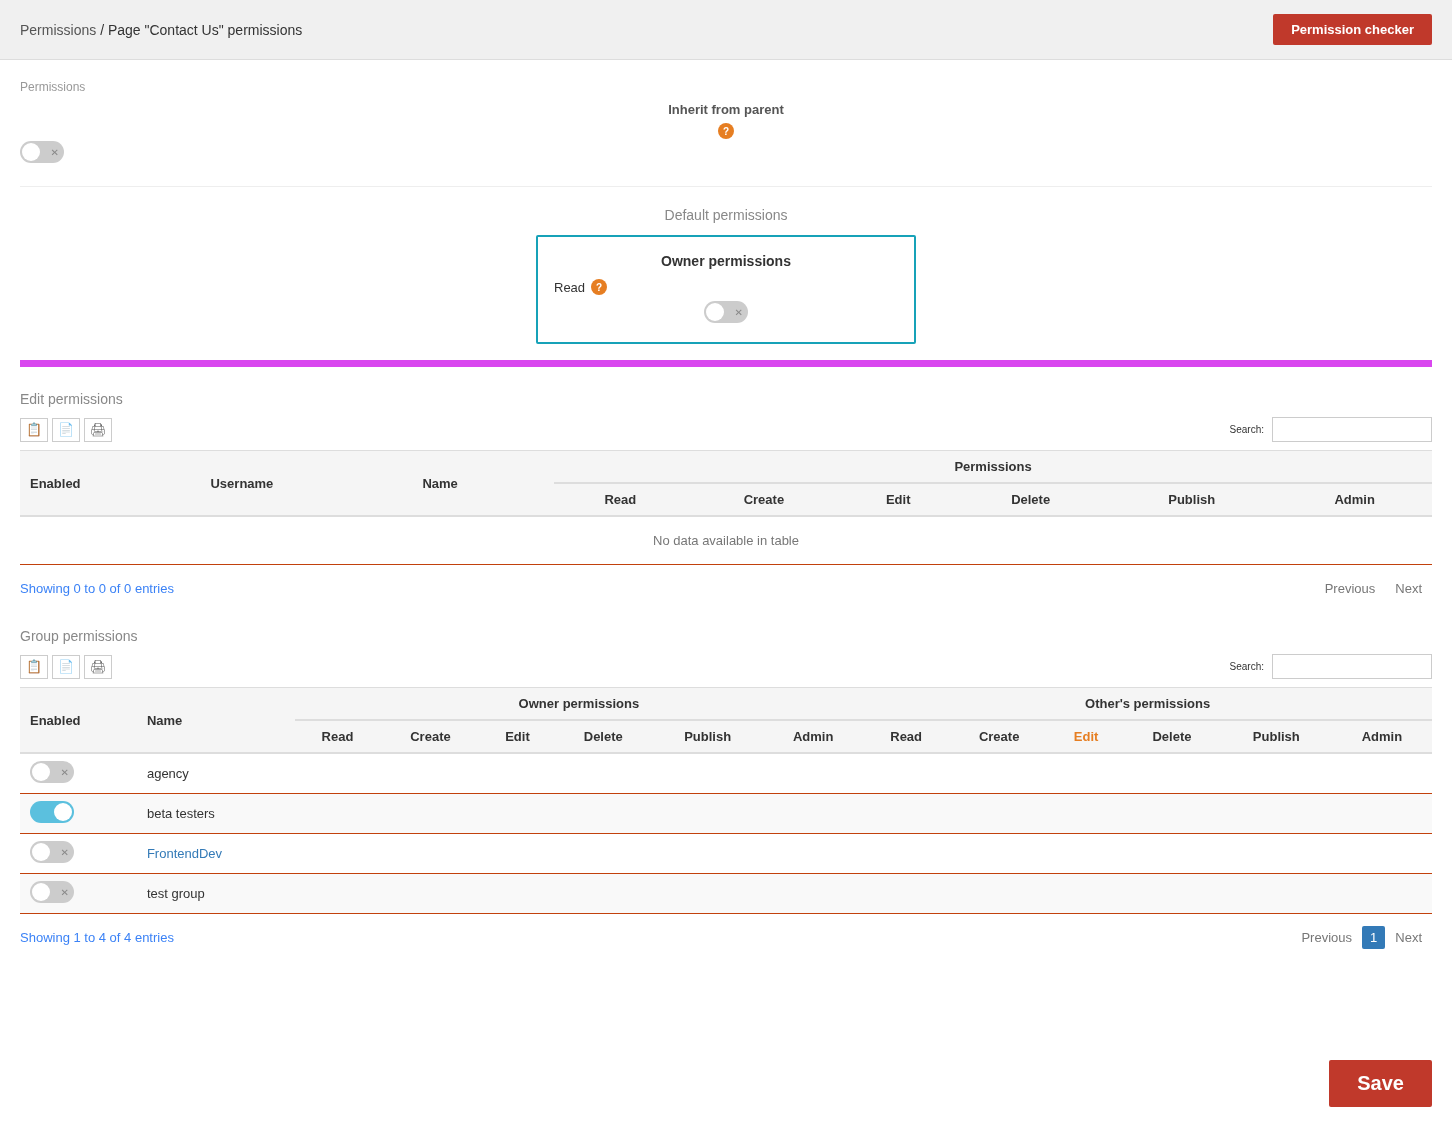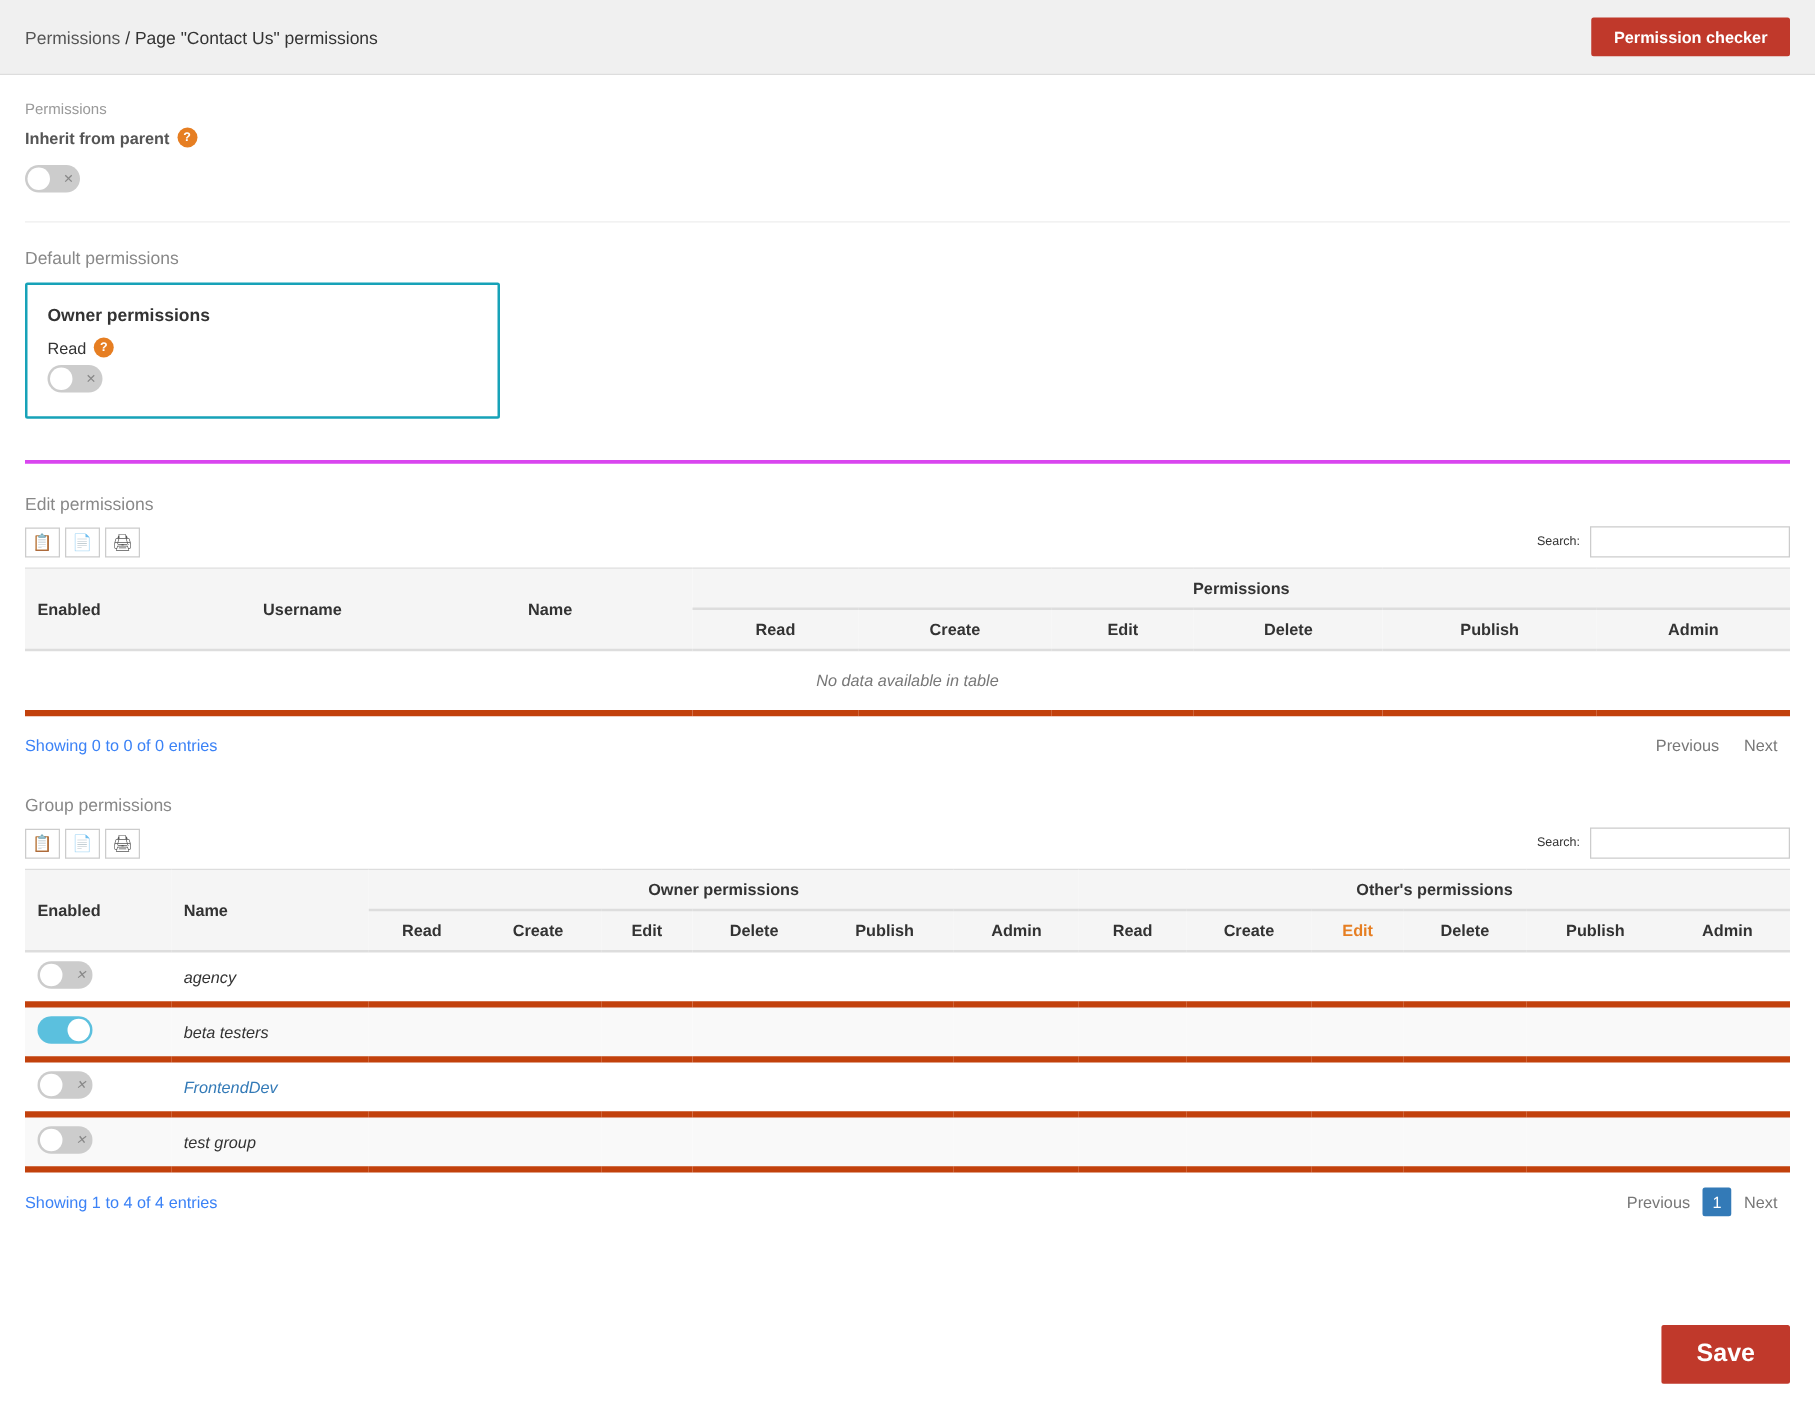--- a/index.html
+++ b/index.html
@@ -48,21 +48,22 @@
       border-bottom: 1px solid #eee;
     }
 
     .inherit-label {
       font-size: 13px;
       font-weight: 600;
       color: #555;
       display: flex;
       align-items: center;
       gap: 6px;
-      margin-bottom: 14px;
+      margin-bottom: 2px;
+      flex-direction: column;
     }
 
     .help-icon {
       display: inline-flex;
       align-items: center;
       justify-content: center;
       width: 16px;
       height: 16px;
       background: #e67e22;
       color: white;
@@ -95,22 +96,23 @@
       position: absolute;
       right: 5px;
       font-size: 10px;
       color: #888;
     }
     .toggle.on { background: #5bc0de; }
     .toggle.on .toggle-knob { left: 24px; }
 
     .default-permissions-section {
       margin-bottom: 24px;
-      padding-bottom: 33px;
-      border-bottom: 3px solid #d946ef;
+      padding-bottom: 16px;
+      border-bottom: 7px solid #d946ef;
+      text-align: center;
     }
 
     .default-permissions-title {
       font-size: 14px;
       color: #888;
       margin-bottom: 12px;
     }
 
     .owner-permissions-box {
       border: 2px solid #17a2b8;
@@ -204,24 +206,23 @@
       color: #333;
       border-bottom: 2px solid #ddd;
       border-top: 1px solid #ddd;
       white-space: nowrap;
     }
 
     th.center { text-align: center; }
 
     td {
       padding: 7px 10px;
-      border-bottom: 5px solid #c2410c;
+      border-bottom: 1px solid #c2410c;
       color: #333;
       white-space: nowrap;
-      font-style: italic;
     }
 
     td.center { text-align: center; }
 
     tr.odd { background: #fff; }
     tr.even { background: #f9f9f9; }
 
     .no-data-row td {
       text-align: center;
       color: #777;

